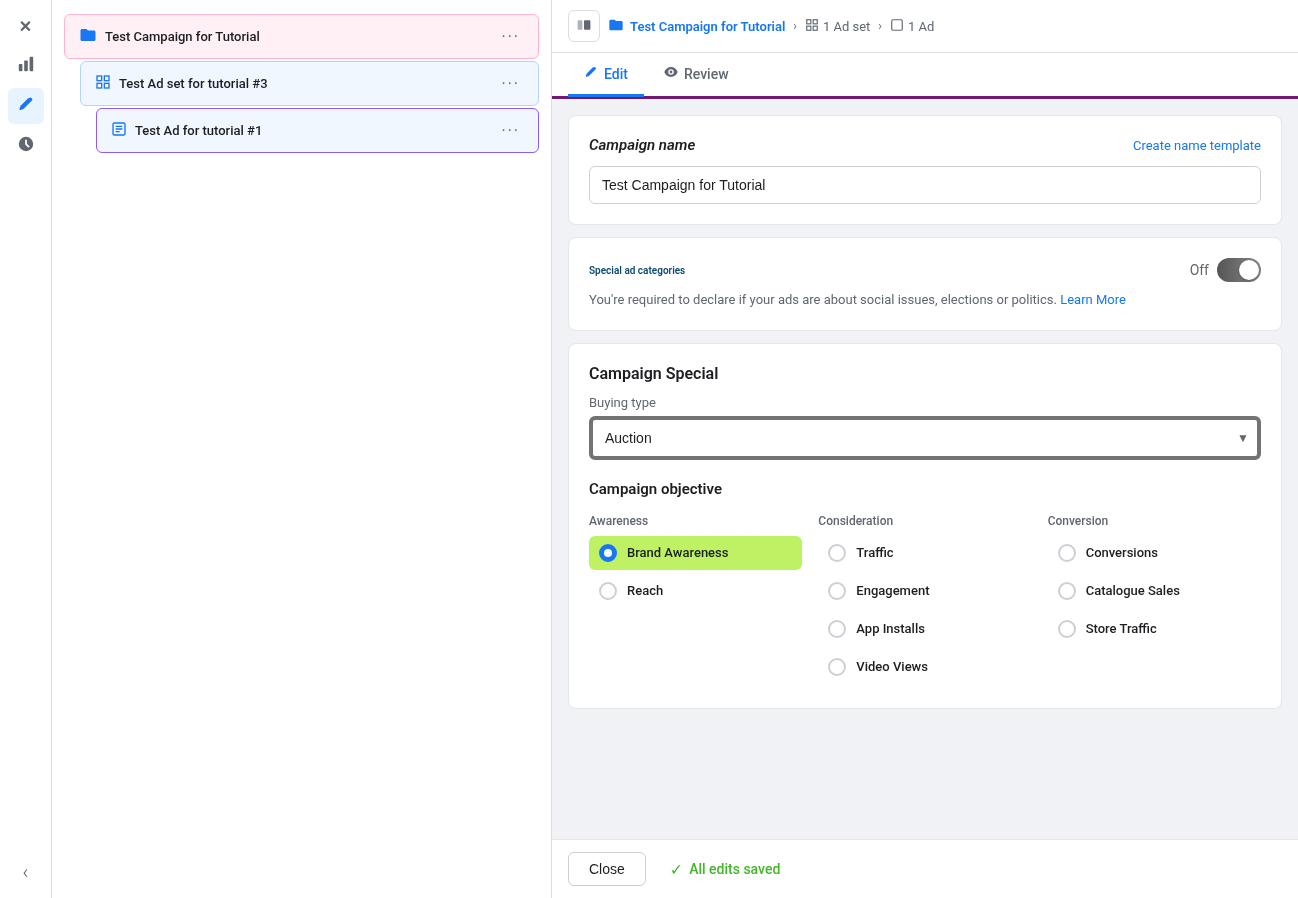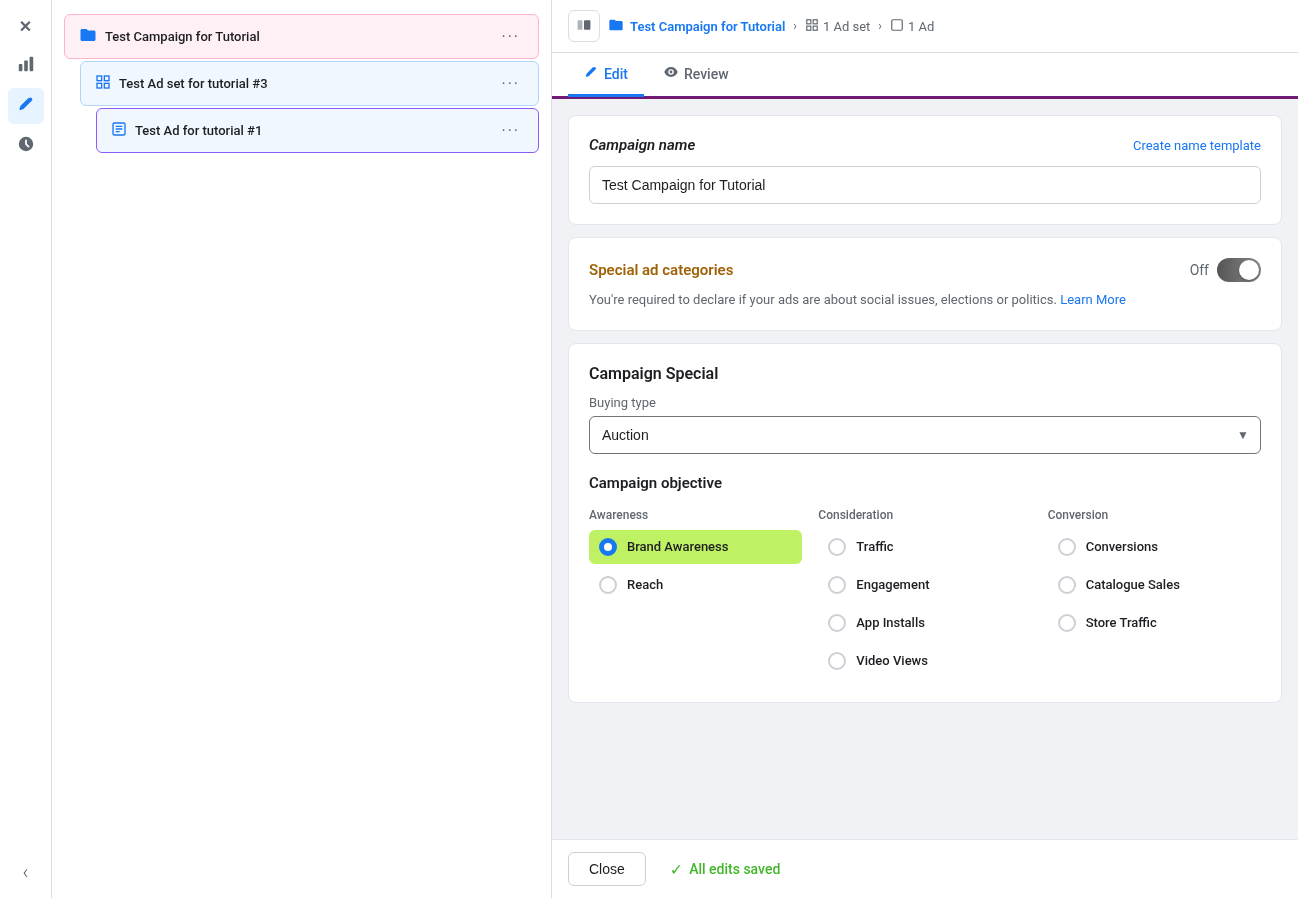--- a/index.html
+++ b/index.html
@@ -164,21 +164,21 @@
       border-radius: 6px;
       padding: 10px 12px;
       font-size: 14px;
       color: #1c1e21;
       background: #fff;
       outline: none;
     }
 
     
     .special-ad-header { display: flex; align-items: center; justify-content: space-between; margin-bottom: 8px; }
-    .special-ad-title { font-size: 15px; font-weight: 600; color: #a16207; }
+    .special-ad-title { font-size: 10px; font-weight: 600; color: #0c4a6e; }
     .toggle-area { display: flex; align-items: center; gap: 8px; }
     .toggle-label { font-size: 14px; color: #606770; }
     .toggle-switch {
       width: 44px;
       height: 24px;
       border-radius: 12px;
       background: linear-gradient(to right, #555, #888);
       position: relative;
       cursor: pointer;
     }
@@ -197,21 +197,21 @@
 
     
     .section-label { font-size: 13px; color: #606770; margin-bottom: 6px; margin-top: 12px; }
 
     .select-wrapper {
       position: relative;
       width: 100%;
     }
     .select-input {
       width: 100%;
-      border: 1px solid #737373;
+      border: 4px solid #737373;
       border-radius: 6px;
       padding: 10px 36px 10px 12px;
       font-size: 14px;
       color: #1c1e21;
       background: #fff;
       appearance: none;
       cursor: pointer;
       outline: none;
     }
     .select-arrow {

